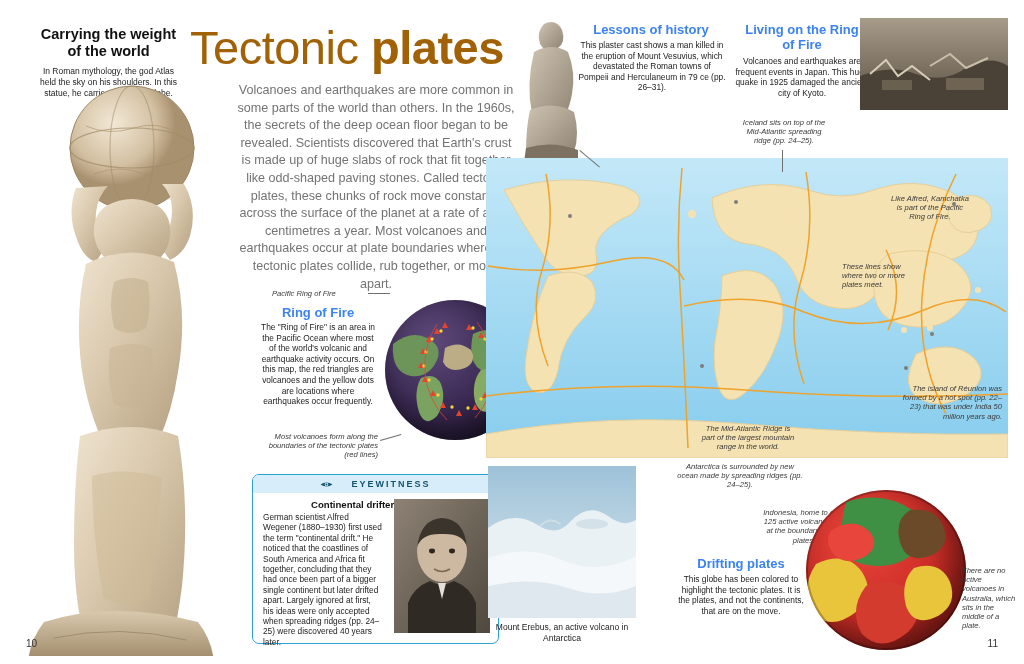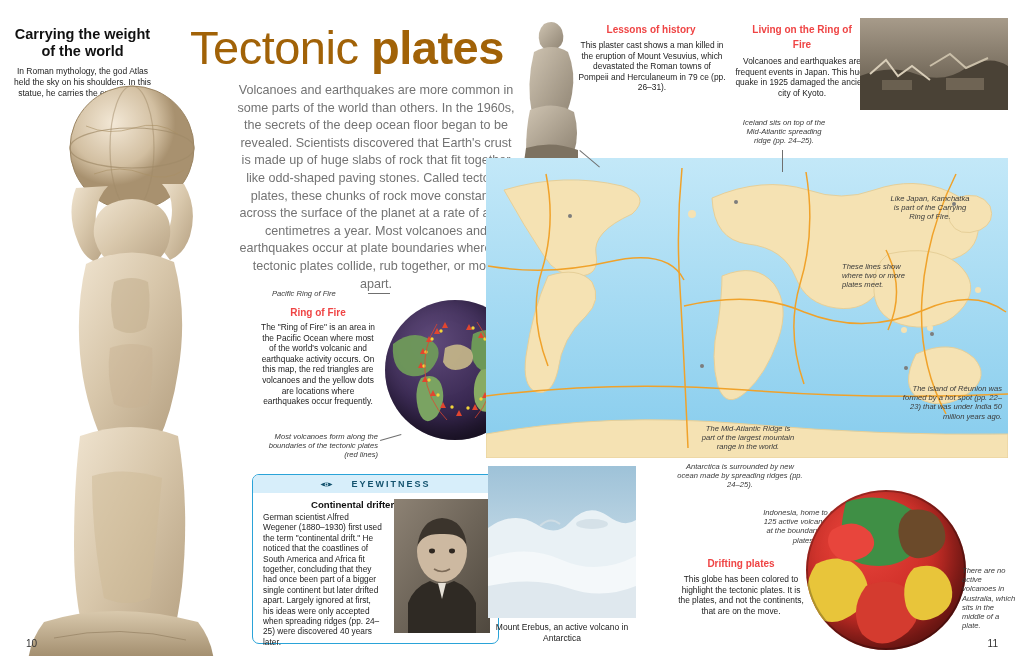--- a/index.html
+++ b/index.html
@@ -4,27 +4,27 @@
 <style>
   html,body{margin:0;padding:0;}
   body{
     width:1024px;height:664px;overflow:hidden;background:#ffffff;
     font-family:"Liberation Sans", sans-serif;color:#1a1a1a;
   }
   .page{position:relative;width:1024px;height:664px;overflow:hidden;}
 
   
   .caption{font-size:8.5px;line-height:11px;text-align:center;color:#222;}
-  .head-sm{font-size:10px;line-height:15px;font-weight:700;text-align:center;color:#ef4444;}
+  .head-sm{font-size:13px;line-height:15px;font-weight:700;text-align:center;color:#3b82f6;}
   .annot{font-size:7.6px;line-height:9.2px;font-style:italic;color:#3a3a3a;}
   .leader{position:absolute;background:#6f6f6f;height:1px;transform-origin:0 0;}
   .leader-v{position:absolute;background:#6f6f6f;width:1px;}
 
   
-  .left-col{position:absolute;left:10px;top:26px;width:145px;}
+  .left-col{position:absolute;left:36px;top:26px;width:145px;}
   .left-col .title{font-size:14.5px;line-height:17px;font-weight:700;text-align:center;color:#111;}
   .left-col .body{margin-top:6px;font-size:8.5px;line-height:11px;text-align:center;color:#222;}
 
   .statue{
     position:absolute;left:14px;top:56px;width:215px;height:600px;
   }
   .statue svg{display:block;}
 
   
   .headline{
@@ -350,21 +350,21 @@
           <circle cx="420" cy="210" r="2"></circle>
       </g>
     </svg>
   </div>
 
   <div class="leader" style="left:580px;top:150px;width:26px;transform:rotate(40deg);"></div>
 
   <div class="annot annot-abs" style="left:740px;top:118px;width:88px;text-align:center;">Iceland sits on top of the Mid-Atlantic spreading ridge (pp. 24–25).</div>
   <div class="leader-v" style="left:782px;top:150px;height:22px;"></div>
 
-  <div class="annot annot-abs" style="left:890px;top:194px;width:80px;text-align:center;">Like Japan, Kamchatka is part of the Carrying Ring of Fire.</div>
+  <div class="annot annot-abs" style="left:890px;top:194px;width:80px;text-align:center;">Like Alfred, Kamchatka is part of the Pacific Ring of Fire.</div>
   <div class="annot annot-abs" style="left:842px;top:262px;width:76px;">These lines show where two or more plates meet.</div>
 
   <div class="annot annot-abs" style="left:898px;top:384px;width:104px;text-align:right;">The island of Réunion was formed by a hot spot (pp. 22–23) that was under India 50 million years ago.</div>
   <div class="annot annot-abs" style="left:700px;top:424px;width:96px;text-align:center;">The Mid-Atlantic Ridge is part of the largest mountain range in the world.</div>
   <div class="annot annot-abs" style="left:676px;top:462px;width:128px;text-align:center;">Antarctica is surrounded by new ocean made by spreading ridges (pp. 24–25).</div>
   <div class="annot annot-abs" style="left:762px;top:508px;width:84px;text-align:center;">Indonesia, home to over 125 active volcanoes, is at the boundary of two plates.</div>
 
   <div class="erebus">
     <svg width="148" height="152" viewBox="0 0 148 152">
       <defs>

